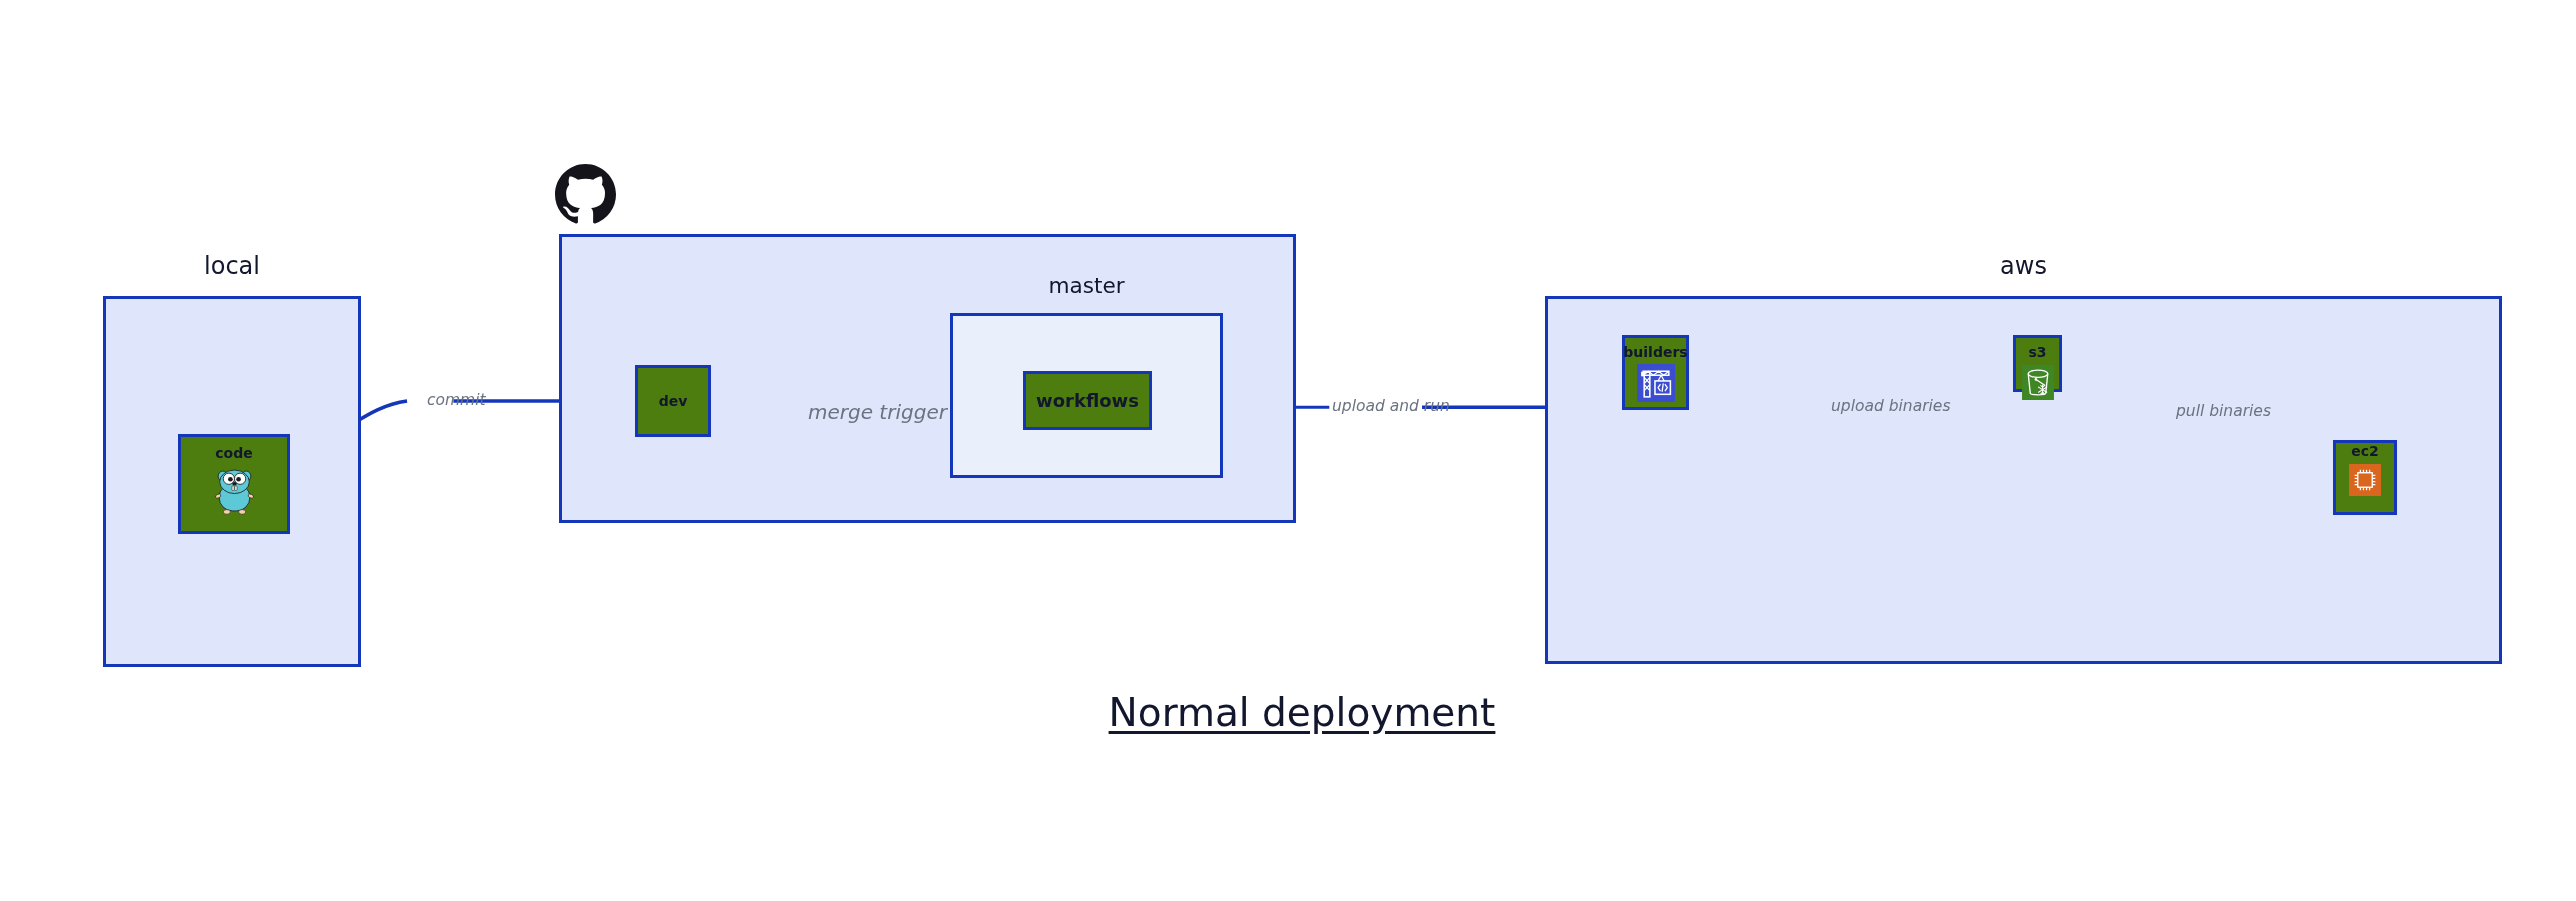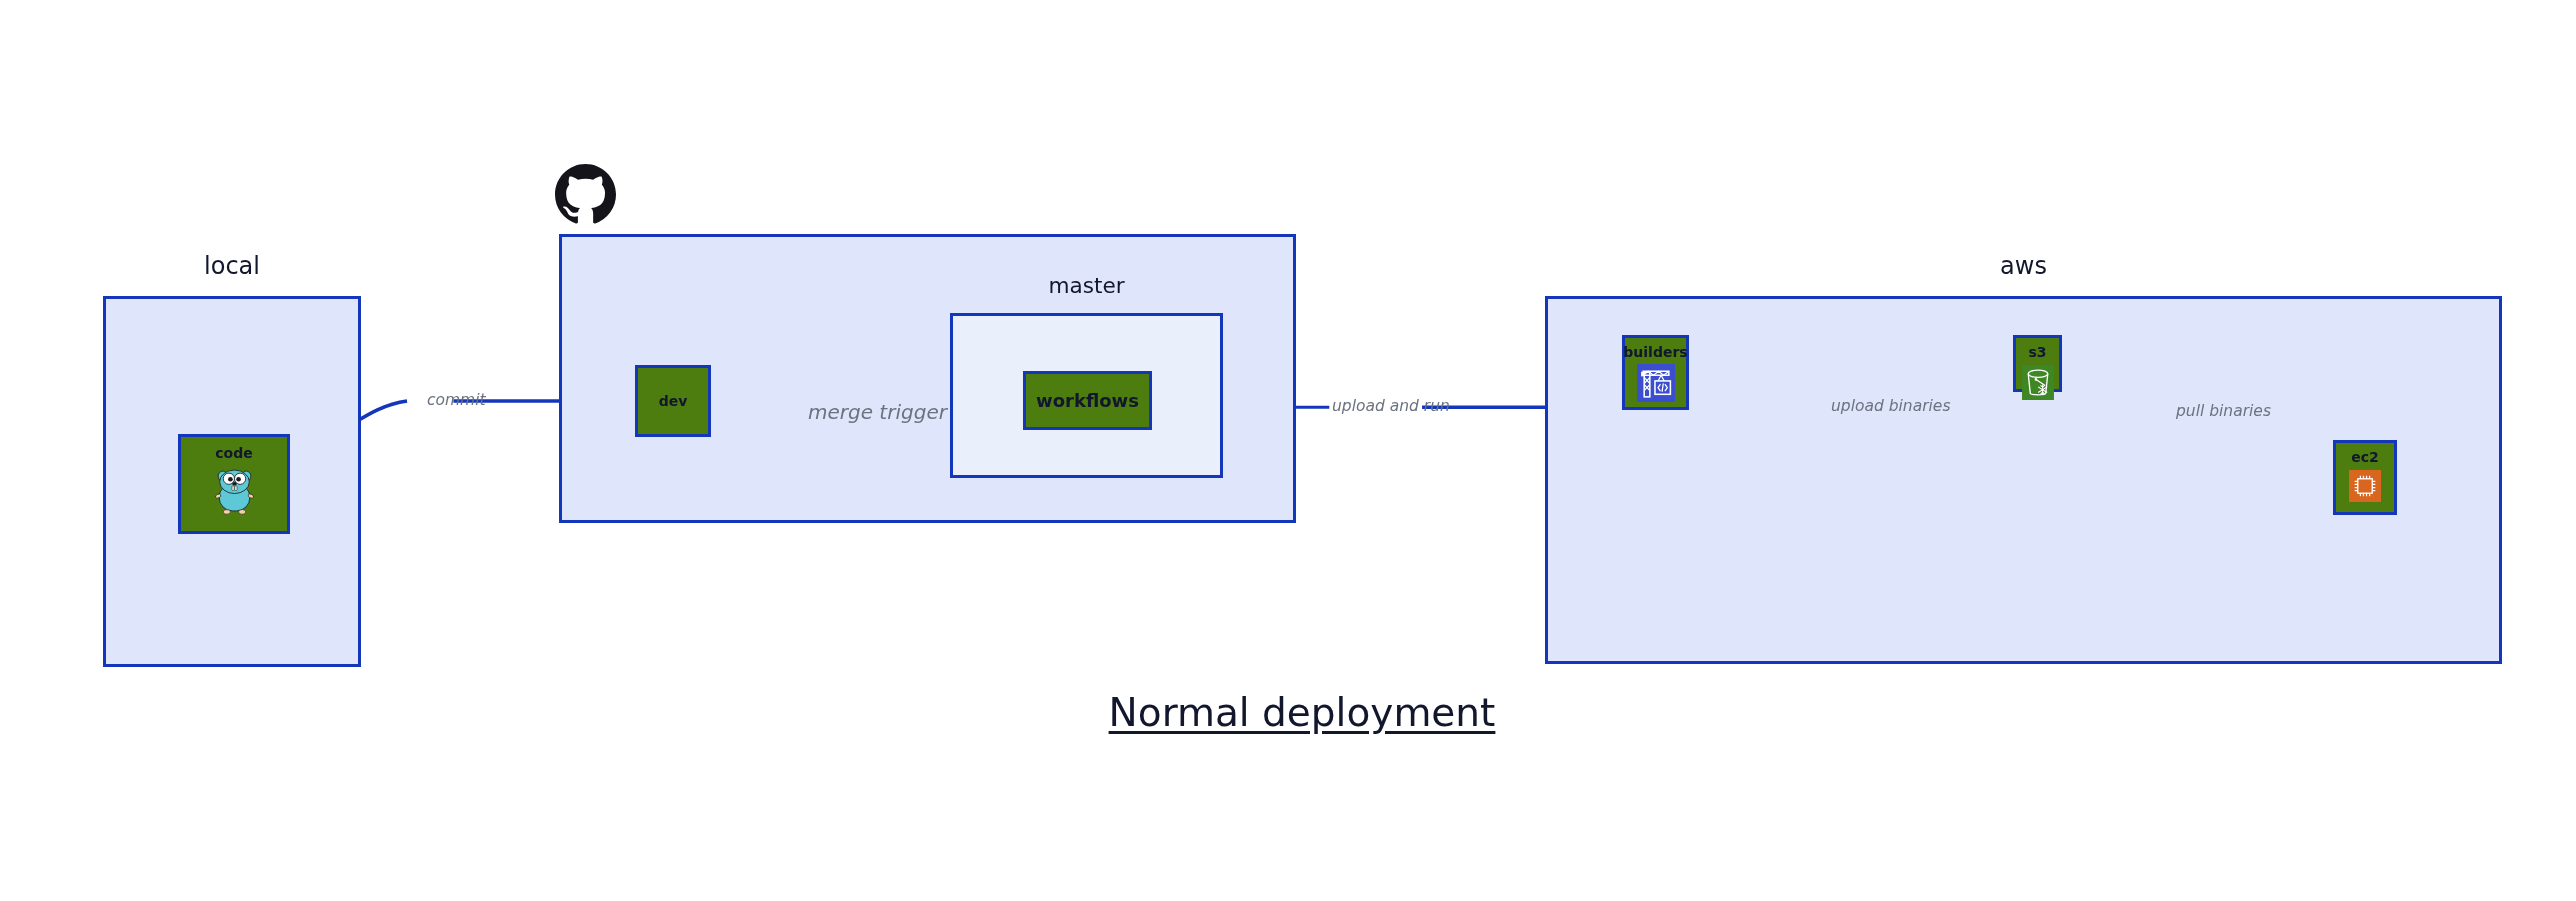--- a/index.html
+++ b/index.html
@@ -248,21 +248,21 @@
           <path d="M32 43 L48 53"></path>
           <path d="M48 43 L32 53"></path>
           <path d="M40 43 L36.5 40 M40 43 L43.5 40"></path>
           <path d="M40 53 L36.5 56 M40 53 L43.5 56"></path>
         </g>
       </svg>
     </span>
   </div>
 
   <div class="node-box" style="left:2333px; top:440px; width:64px; height:75px;">
-    <span class="node-label" style="font-size:14px; margin-top:7px;">ec2</span>
+    <span class="node-label" style="font-size:14px; margin-top:1px;">ec2</span>
     <span class="node-icon" style="margin-top:6.2px;">
       <svg width="32" height="32" viewBox="0 0 62 62" xmlns="http://www.w3.org/2000/svg">
         <rect x="0" y="0" width="62" height="62" fill="#d9661f"></rect>
         <rect x="17" y="17" width="28" height="28" fill="none" stroke="#ffffff" stroke-width="2.6"></rect>
         <g stroke="#ffffff" stroke-width="2.3" stroke-linecap="butt">
           <path d="M22 17 L22 11 M28 17 L28 11 M34 17 L34 11 M40 17 L40 11"></path>
           <path d="M22 45 L22 51 M28 45 L28 51 M34 45 L34 51 M40 45 L40 51"></path>
           <path d="M17 22 L11 22 M17 28 L11 28 M17 34 L11 34 M17 40 L11 40"></path>
           <path d="M45 22 L51 22 M45 28 L51 28 M45 34 L51 34 M45 40 L51 40"></path>
         </g>

